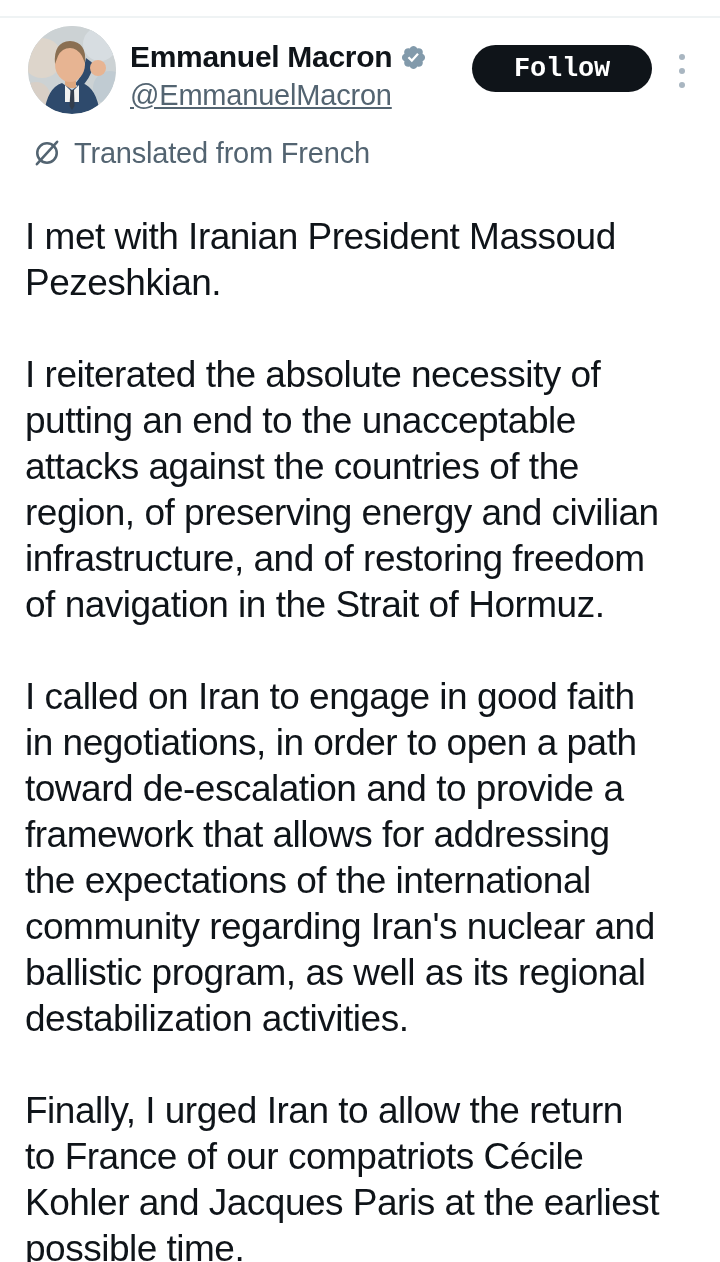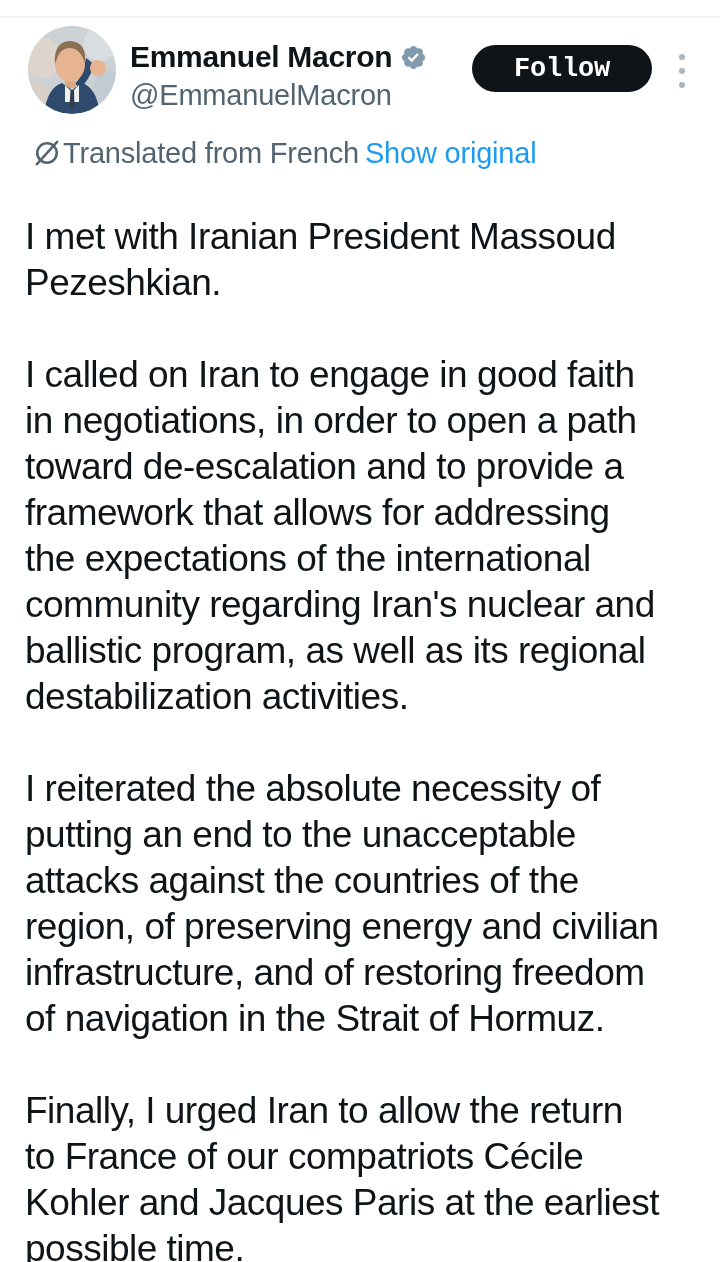--- a/index.html
+++ b/index.html
@@ -34,40 +34,40 @@
   .avatar svg{display:block;width:100%;height:100%;}
   .name-block{position:absolute;left:130px;top:40px;}
   .display-name{
     display:flex;align-items:center;gap:8px;
     font-size:30px;font-weight:700;color:var(--text-primary);
     letter-spacing:-0.3px;cursor:pointer;line-height:1.1;
   }
   .badge{width:27px;height:27px;display:inline-block;flex:0 0 auto;margin-top:2px;}
   .handle{
     margin-top:7px;font-size:29px;color:var(--text-secondary);
-    letter-spacing:-0.2px;line-height:1.1;
+    letter-spacing:-0.2px;line-height:1.1;text-decoration:underline;
   }
   .follow-button{
     position:absolute;left:472px;top:45px;width:180px;height:47px;
     background:var(--follow-button-bg);color:var(--follow-button-text);
     border:none;border-radius:24px;
     font-family:Liberation Mono, monospace;font-size:27px;font-weight:700;
     display:flex;align-items:center;justify-content:center;
     cursor:pointer;letter-spacing:-0.2px;
   }
   .more-menu{
     position:absolute;left:669px;top:54px;width:26px;height:34px;
     display:flex;flex-direction:column;align-items:center;
     justify-content:space-between;cursor:pointer;background:none;border:none;
   }
   .more-menu .dot{width:6px;height:6px;border-radius:50%;background:var(--more-dots);}
   
   .translate-row{
     position:absolute;top:135px;left:31px;height:36px;
-    display:flex;align-items:center;
+    display:flex;align-items:center;gap:11px;
   }
   .translate-icon{width:32px;height:32px;flex:0 0 auto;}
   .translate-status{
     font-size:29px;color:var(--text-secondary);letter-spacing:-0.2px;
   }
   .show-original{
     font-size:29px;color:var(--link-blue);letter-spacing:-0.2px;
     margin-left:6px;cursor:pointer;text-decoration:none;
   }
   
@@ -135,39 +135,38 @@
     <span class="dot"></span>
     <span class="dot"></span>
   </button>
 
   <div class="translate-row">
     <svg class="translate-icon" viewBox="0 0 24 24" aria-hidden="true">
       <circle cx="12" cy="12" r="7.3" fill="none" stroke="var(--text-secondary)" stroke-width="1.9"></circle>
       <line x1="19.6" y1="3.6" x2="4.4" y2="20.4" stroke="var(--text-secondary)" stroke-width="1.9" stroke-linecap="round"></line>
     </svg>
     <span class="translate-status">Translated from French</span>
-    <a class="show-original">Show original</a>
   </div>
 
   <div class="tweet-body">
       <p class="tweet-paragraph">I met with Iranian President Massoud
 Pezeshkian.</p>
+      <p class="tweet-paragraph">I reiterated the absolute necessity of
+putting an end to the unacceptable
+attacks against the countries of the
+region, of preserving energy and civilian
+infrastructure, and of restoring freedom
+of navigation in the Strait of Hormuz.</p>
       <p class="tweet-paragraph">I called on Iran to engage in good faith
 in negotiations, in order to open a path
 toward de-escalation and to provide a
 framework that allows for addressing
 the expectations of the international
 community regarding Iran's nuclear and
 ballistic program, as well as its regional
 destabilization activities.</p>
-      <p class="tweet-paragraph">I reiterated the absolute necessity of
-putting an end to the unacceptable
-attacks against the countries of the
-region, of preserving energy and civilian
-infrastructure, and of restoring freedom
-of navigation in the Strait of Hormuz.</p>
       <p class="tweet-paragraph">Finally, I urged Iran to allow the return
 to France of our compatriots Cécile
 Kohler and Jacques Paris at the earliest
 possible time.</p>
     </div>
 
 </div>
 
 </body></html>

